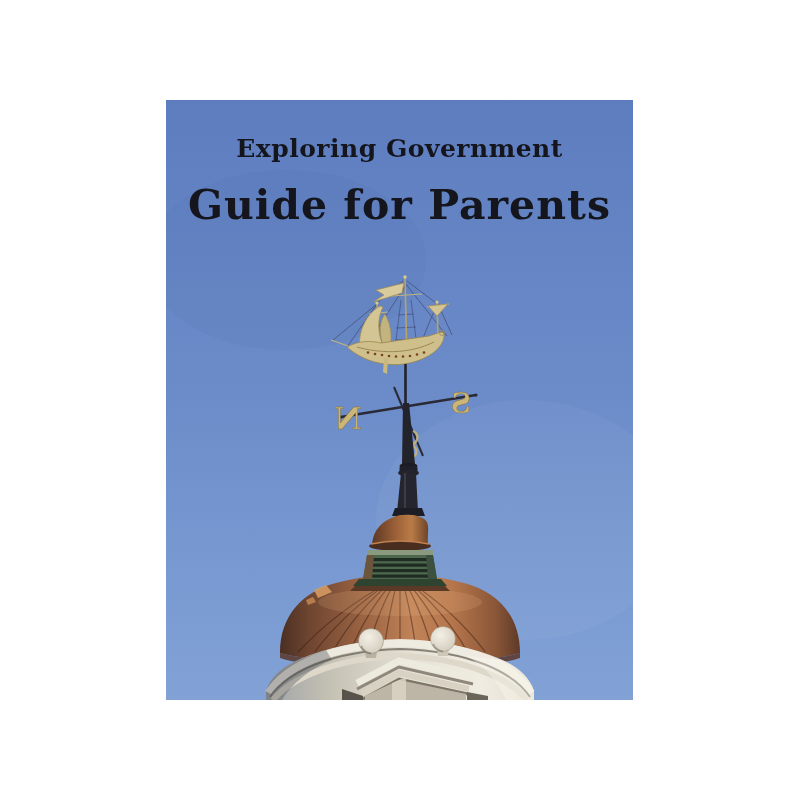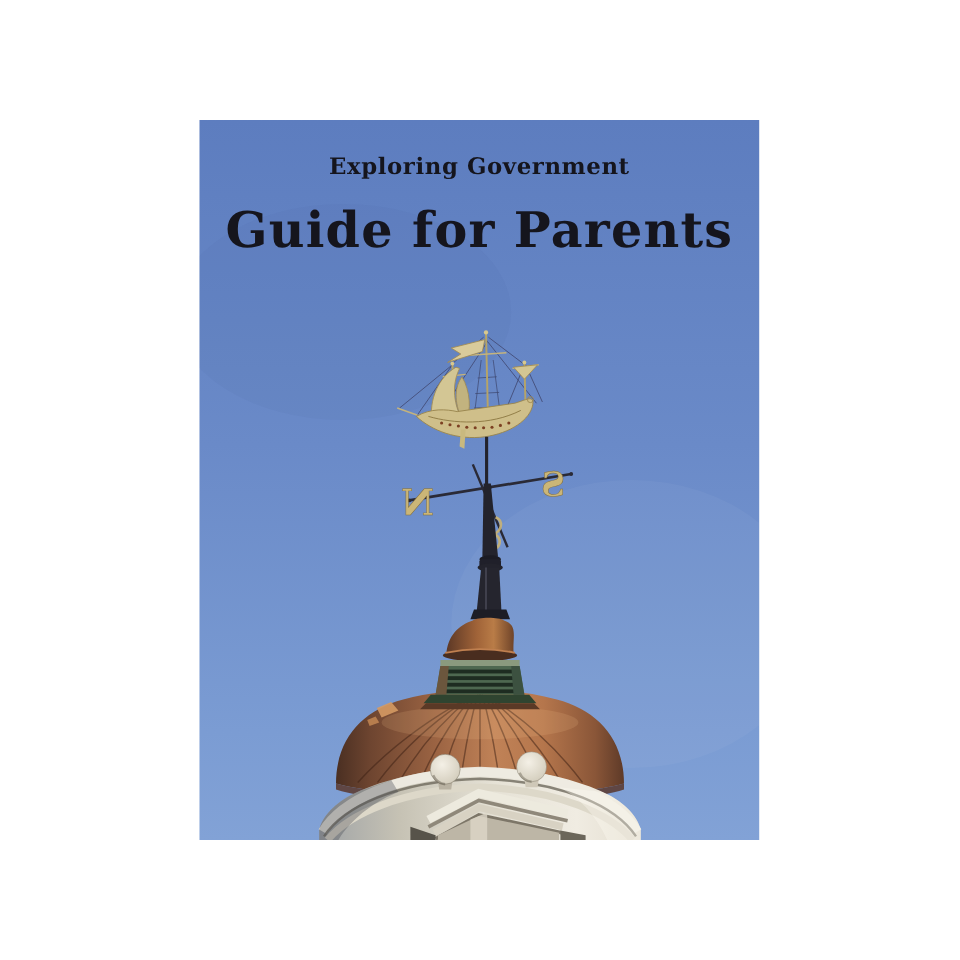--- a/index.html
+++ b/index.html
@@ -1,21 +1,21 @@
 <!DOCTYPE html>
 <html><head>
 <meta charset="utf-8">
 <style>
   html,body{margin:0;padding:0;background:#ffffff;}
   .page{position:relative;width:800px;height:800px;background:#ffffff;overflow:hidden;
         font-family:"DejaVu Serif", serif;}
   .cover{position:absolute;left:166px;top:100px;width:467px;height:600px;overflow:hidden;}
   .scene{position:absolute;left:0;top:0;width:467px;height:600px;display:block;}
   .titles{position:absolute;left:0;right:0;top:16px;text-align:center;color:#15151d;z-index:5;}
-  .series-title{font-size:19px;font-weight:bold;letter-spacing:.5px;line-height:30px;margin:8px;}
+  .series-title{font-size:25px;font-weight:bold;letter-spacing:.5px;line-height:30px;margin:18px;}
   .main-title{margin-top:15px;font-size:41px;font-weight:bold;letter-spacing:1px;line-height:46px;}
   .vane-letter{font-family:"DejaVu Serif",serif;font-weight:bold;fill:#cbb677;stroke:#806c3a;stroke-width:.4;}
 </style>
 </head>
 <body>
 
 <div class="page">
   <div class="cover">
 
     <svg class="scene" viewBox="0 0 467 600" xmlns="http://www.w3.org/2000/svg">

